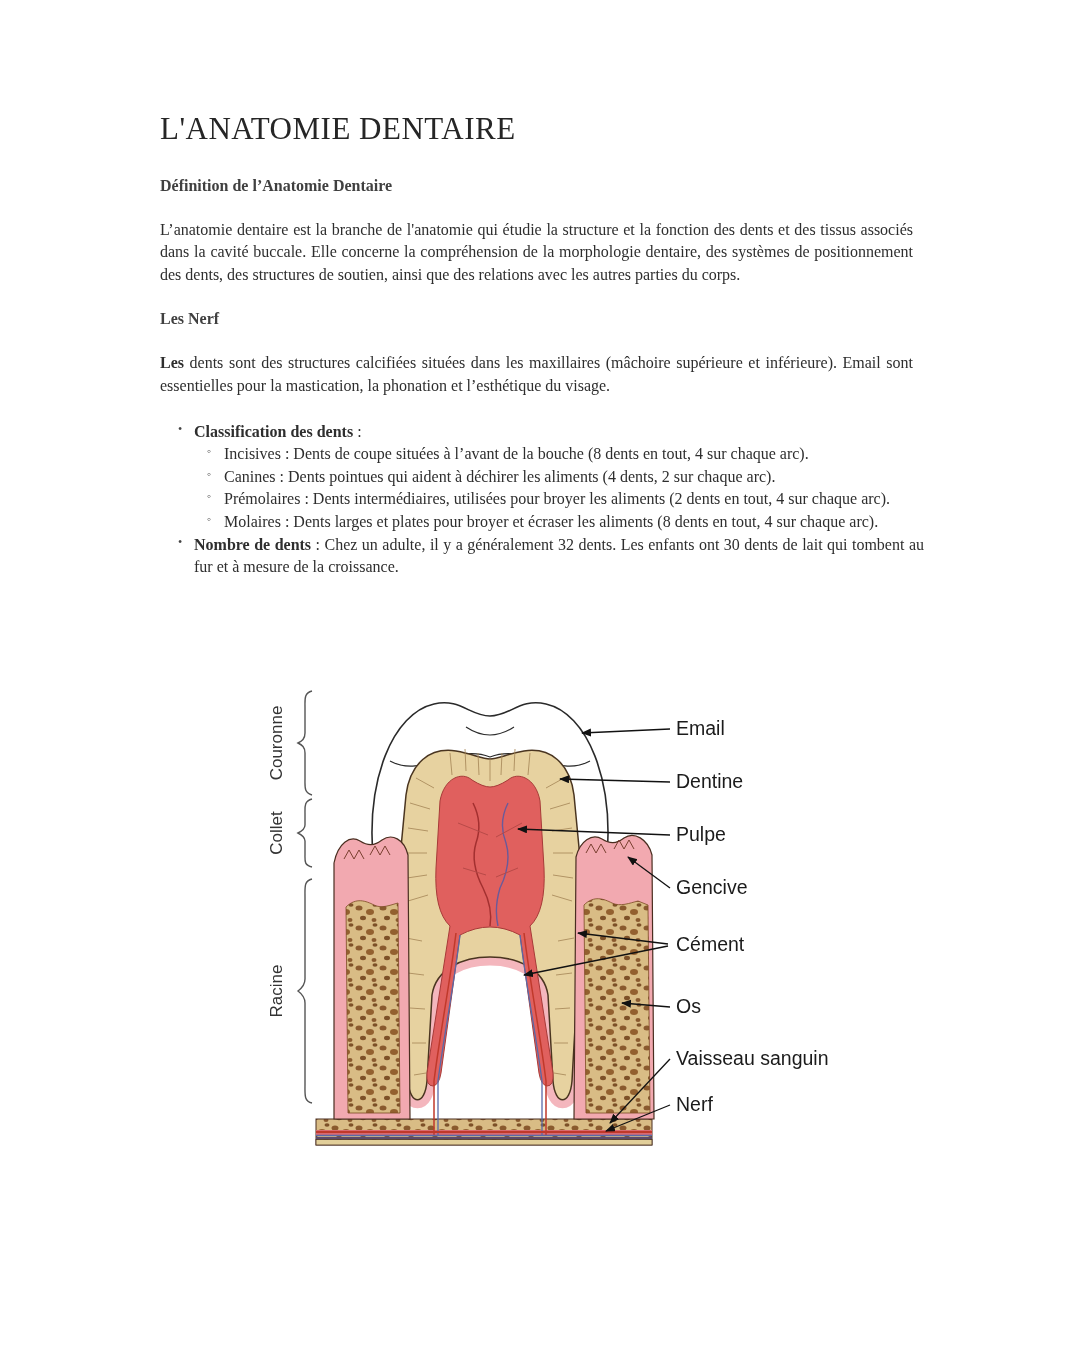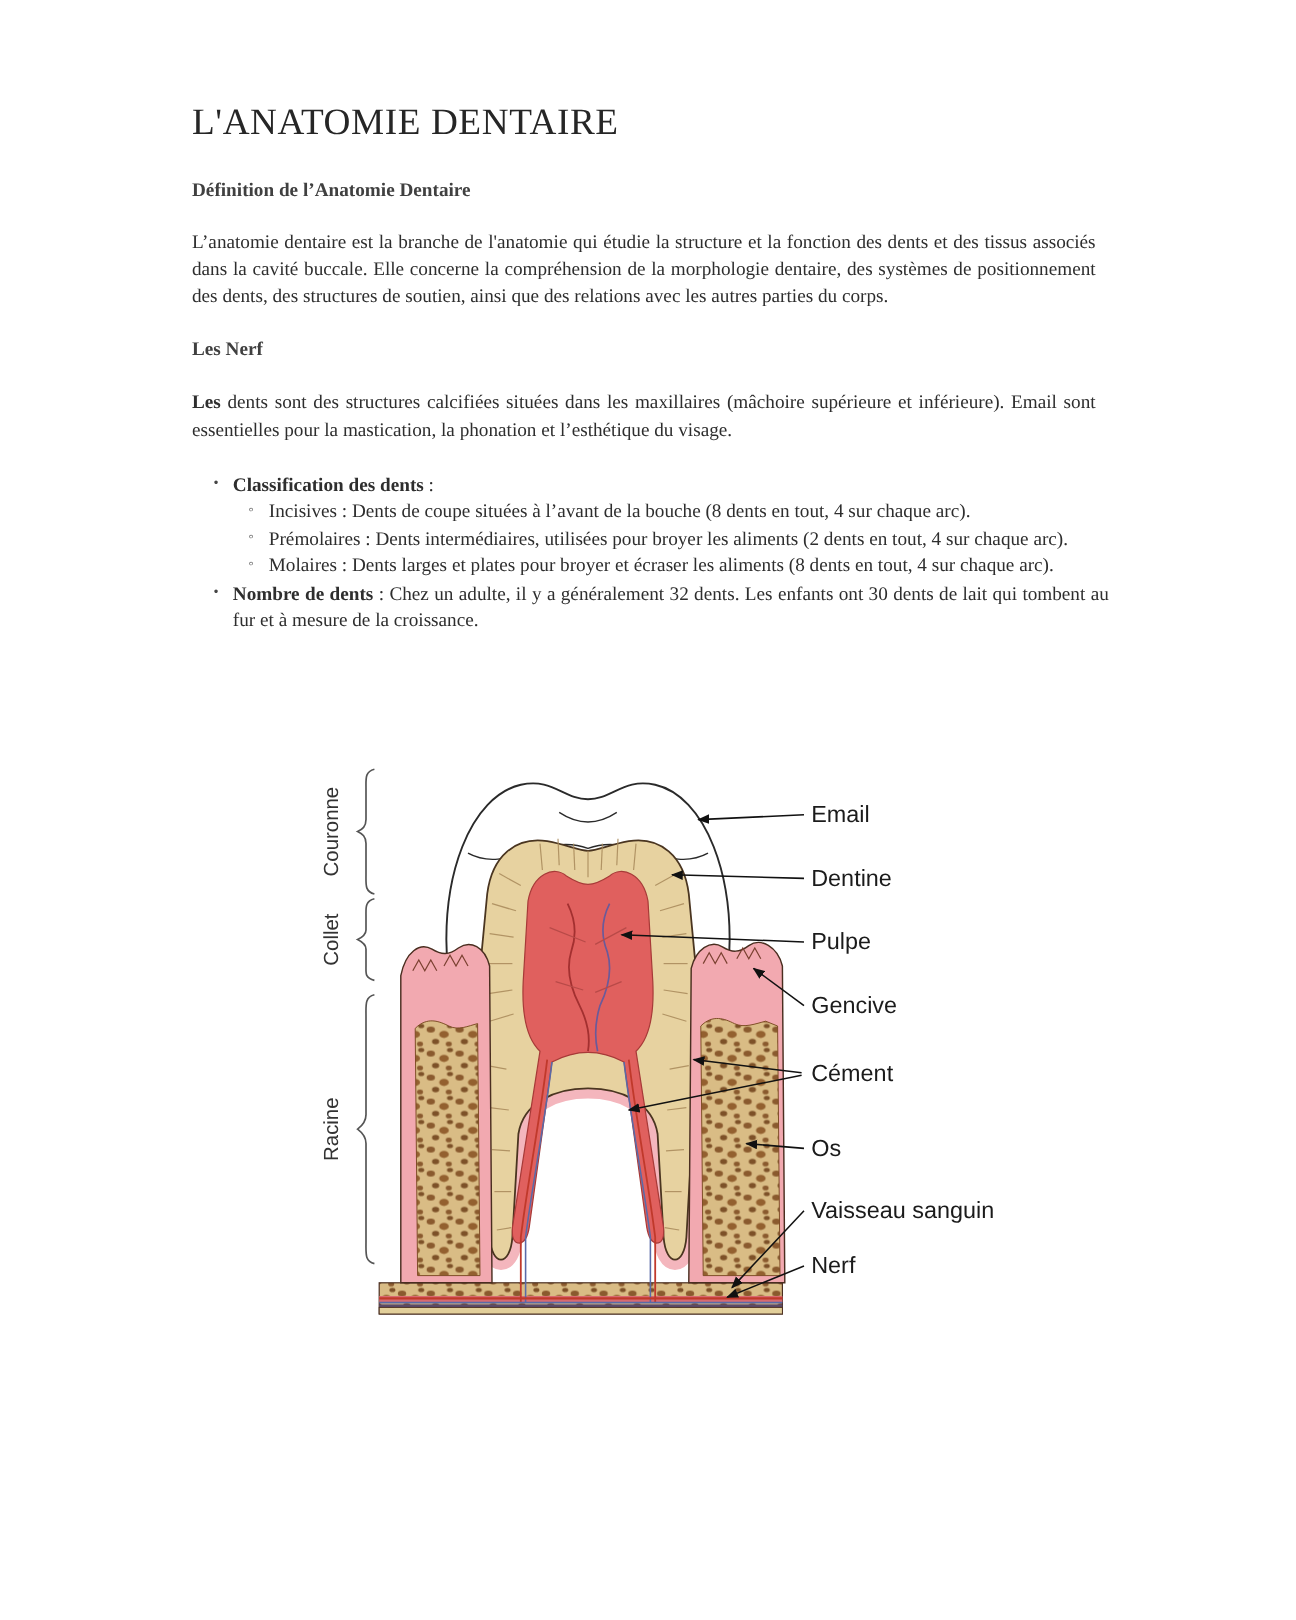--- a/index.html
+++ b/index.html
@@ -1,20 +1,20 @@
 <!DOCTYPE html>
 <html><head>
 <meta charset="utf-8">
 <style>
   html,body{margin:0;padding:0;background:#ffffff;}
   body{width:1080px;height:1350px;overflow:hidden;}
   .page{
     box-sizing:border-box;
     width:1080px;height:968px;
-    padding:84px 156px 0 160px;
+    padding:111px 156px 0 160px;
     font-family:"Liberation Serif",serif;
     color:#2e2e2e;
     font-size:16px;
   }
   .title{
     font-size:31px;
     font-weight:400;
     letter-spacing:.5px;
     margin:0 0 30px 0;
     color:#262626;
@@ -67,20 +67,21 @@
 
   <h2 class="subhead">Les Nerf</h2>
 
   <p class="body"><span class="bold">Les</span><span> dents sont des structures calcifiées situées dans les maxillaires (mâchoire supérieure et inférieure). Email sont essentielles pour la mastication, la phonation et l’esthétique du visage.</span></p>
 
   <ul class="l1">
     <li>
       <span class="bold">Classification des dents</span><span> :</span>
       <ul class="l2">
         <li>Incisives : Dents de coupe situées à l’avant de la bouche (8 dents en tout, 4 sur chaque arc).</li>
+        <li>Canines : Dents pointues qui aident à déchirer les aliments (4 dents, 2 sur chaque arc).</li>
         <li>Prémolaires : Dents intermédiaires, utilisées pour broyer les aliments (2 dents en tout, 4 sur chaque arc).</li>
         <li>Molaires : Dents larges et plates pour broyer et écraser les aliments (8 dents en tout, 4 sur chaque arc).</li>
       </ul>
     </li>
     <li>
       <span class="bold">Nombre de dents</span><span> : Chez un adulte, il y a généralement 32 dents. Les enfants ont 30 dents de lait qui tombent au fur et à mesure de la croissance.</span>
     </li>
   </ul>
 
   <div class="diagram">

